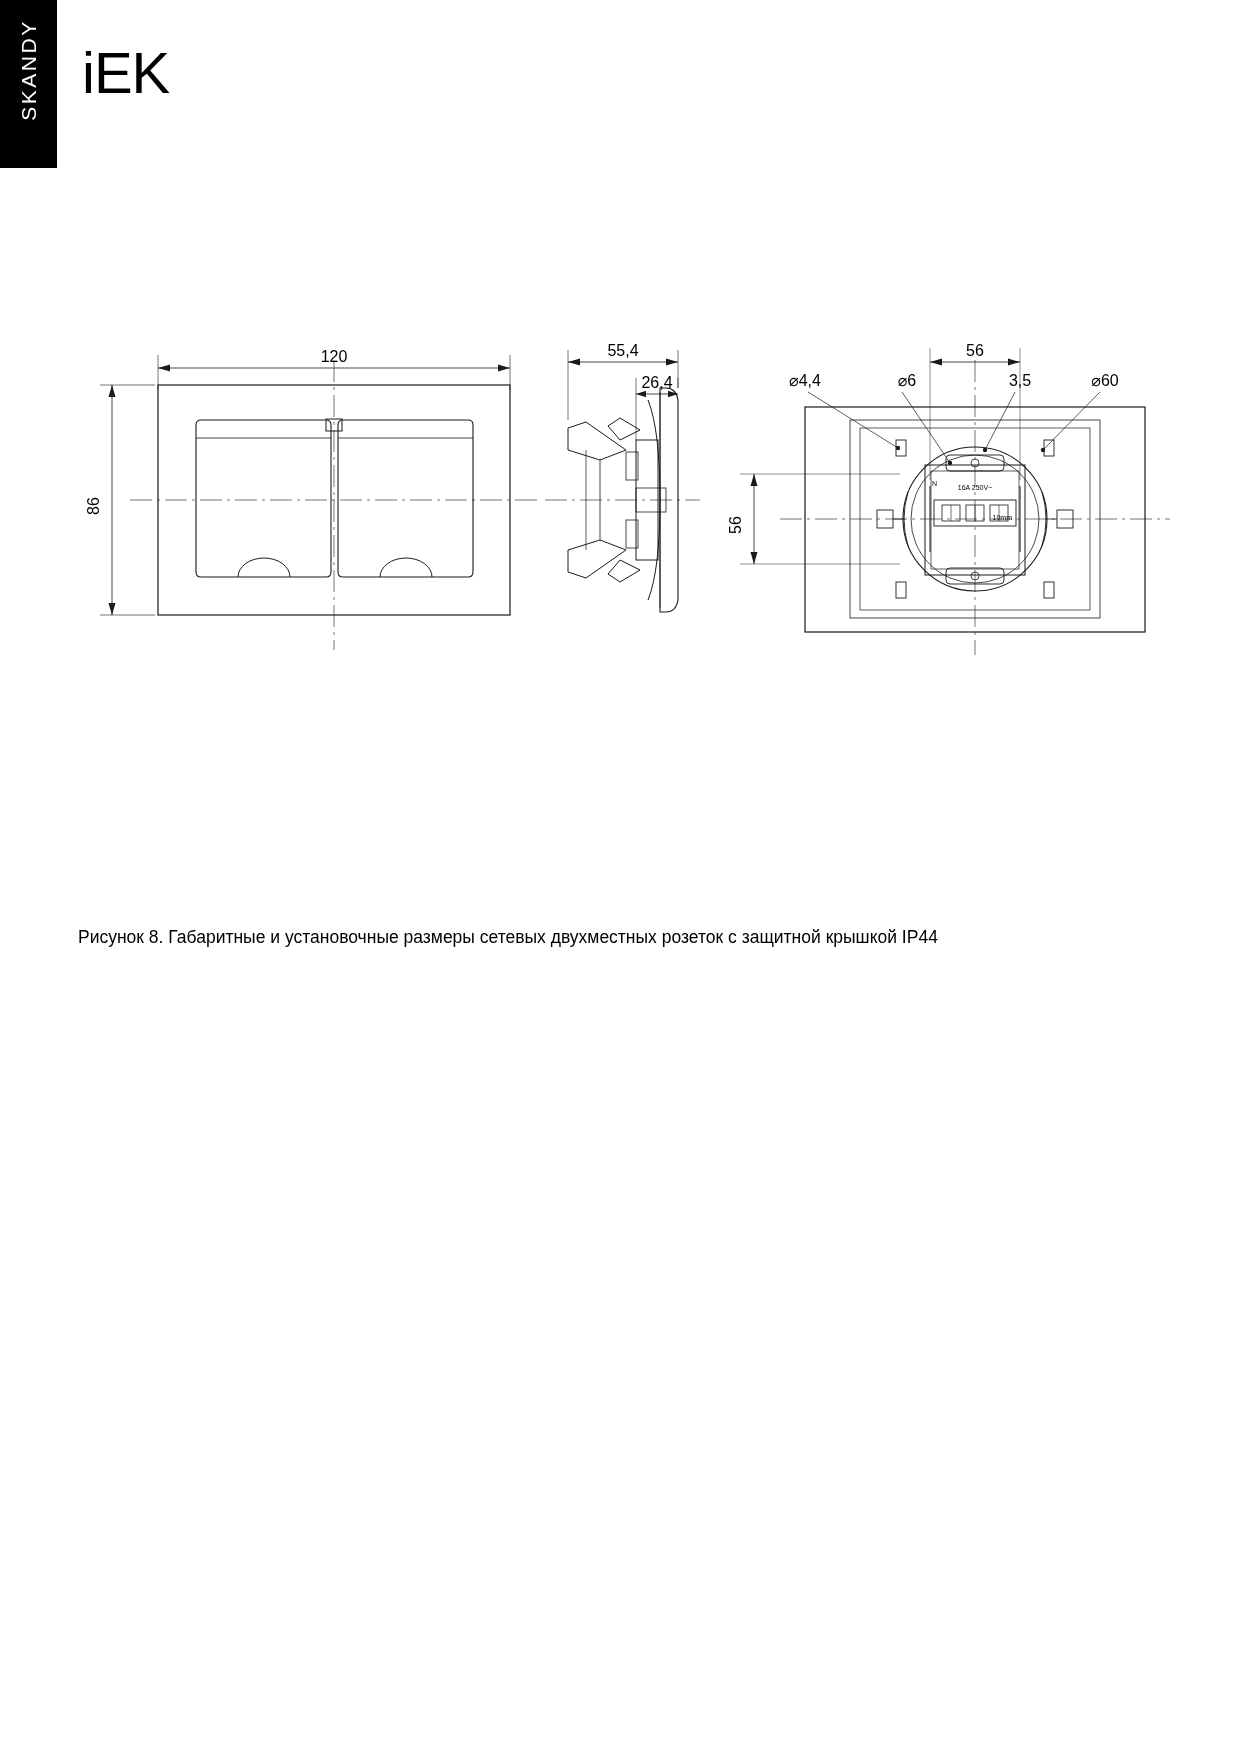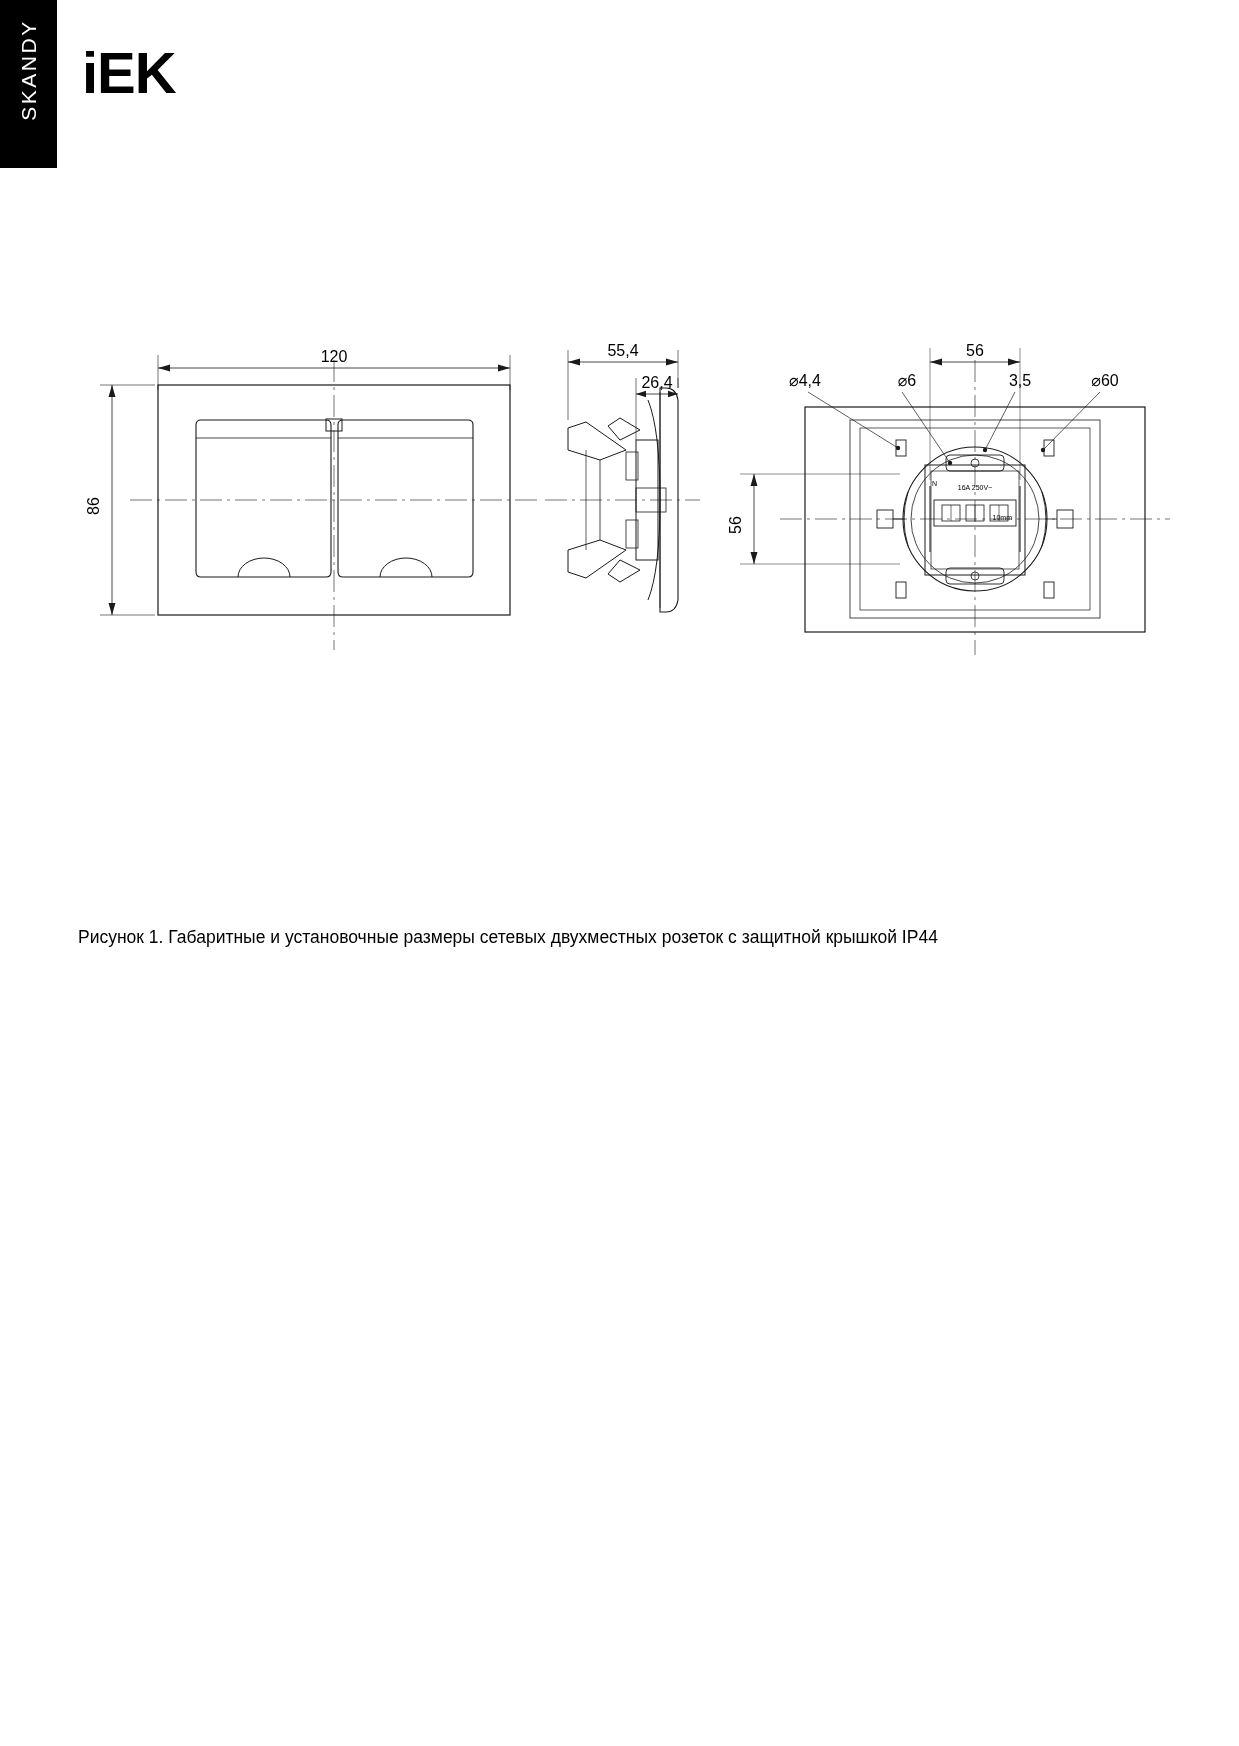--- a/index.html
+++ b/index.html
@@ -43,21 +43,21 @@
     letter-spacing: 2.5px;
     transform: rotate(-90deg);
     transform-origin: center center;
     white-space: nowrap;
   }
   .logo {
     position: absolute;
     left: 82px;
     top: 44px;
     font-size: 58px;
-    font-weight: bold;
+    font-weight: normal;
     letter-spacing: -1px;
     line-height: 58px;
     font-family: "Liberation Sans", sans-serif;
   }
 
   
   .drawing-area {
     position: absolute;
     left: 0;
     top: 300px;
@@ -247,13 +247,13 @@
   </g>
 
   <g font-size="7">
     <text x="932" y="186">N</text>
     <text x="975" y="190" text-anchor="middle">16A 250V~</text>
     <text x="1012" y="220" text-anchor="end">10mm</text>
   </g>
 </svg>
 </div>
 
-<div class="caption">Рисунок 1. Габаритные и установочные размеры сетевых двухместных розеток с защитной крышкой IP44</div>
+<div class="caption">Рисунок 8. Габаритные и установочные размеры сетевых двухместных розеток с защитной крышкой IP44</div>
 
 </body></html>

